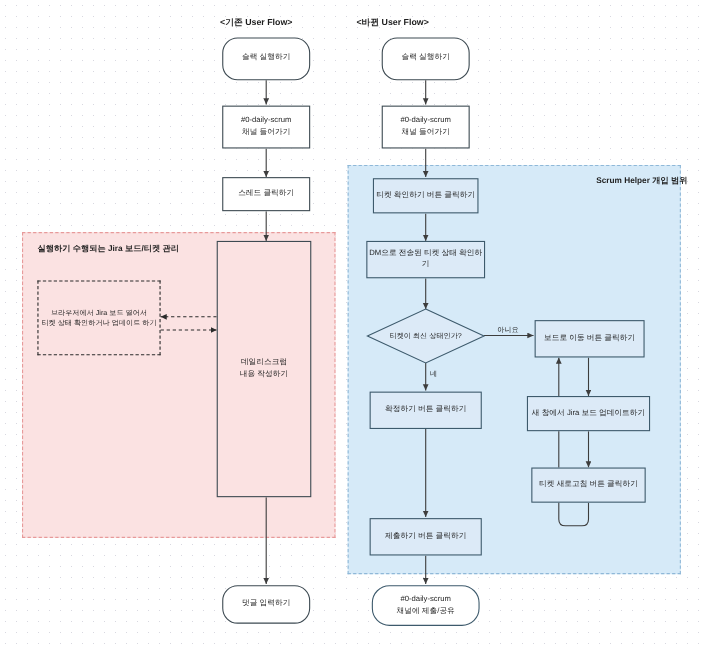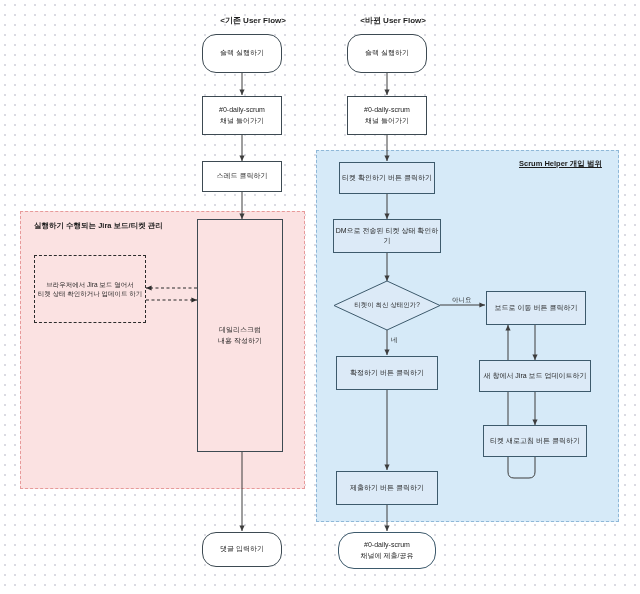--- a/index.html
+++ b/index.html
@@ -68,21 +68,21 @@
     font-weight:bold;
     color:#1d1d1d;
     white-space:nowrap;
   }
   .col-title{
     position:absolute;
     font-size:8px;
     font-weight:bold;
     color:#1d1d1d;
     white-space:nowrap;
-    text-align:right;
+    text-align:left;
   }
   .edge-label{
     position:absolute;
     font-size:6.5px;
     color:#1d1d1d;
     white-space:nowrap;
     background:transparent;
   }
   .diamond-text{
     position:absolute;
@@ -93,24 +93,24 @@
 </style>
 </head>
 <body>
 
 <div id="canvas">
 
   <div class="region region-pink" style="left:20px;top:211px;width:285px;height:278px;"></div>
   <div class="region region-blue" style="left:316px;top:150px;width:303px;height:372px;"></div>
 
   <div class="region-label" style="left:34px;top:221px;">실행하기 수행되는 Jira 보드/티켓 관리</div>
-  <div class="region-label" style="left:519px;top:159px;text-decoration:underline;">Scrum Helper 개입 범위</div>
+  <div class="region-label" style="left:542px;top:159px;">Scrum Helper 개입 범위</div>
 
   <div class="col-title" style="left:200px;top:15px;width:86px;">&lt;기존 User Flow&gt;</div>
-  <div class="col-title" style="left:340px;top:15px;width:86px;">&lt;바뀐 User Flow&gt;</div>
+  <div class="col-title" style="left:324px;top:15px;width:86px;">&lt;바뀐 User Flow&gt;</div>
 
   <svg class="layer">
     <defs>
       <marker id="ah" markerWidth="7" markerHeight="7" refX="5.6" refY="2.6" orient="auto">
         <path d="M0,0 L5.6,2.6 L0,5.2 z" fill="#3d3d3d"></path>
       </marker>
       <marker id="ahd" markerWidth="7" markerHeight="7" refX="5.6" refY="2.6" orient="auto">
         <path d="M0,0 L5.6,2.6 L0,5.2 z" fill="#2b2b2b"></path>
       </marker>
     </defs>

